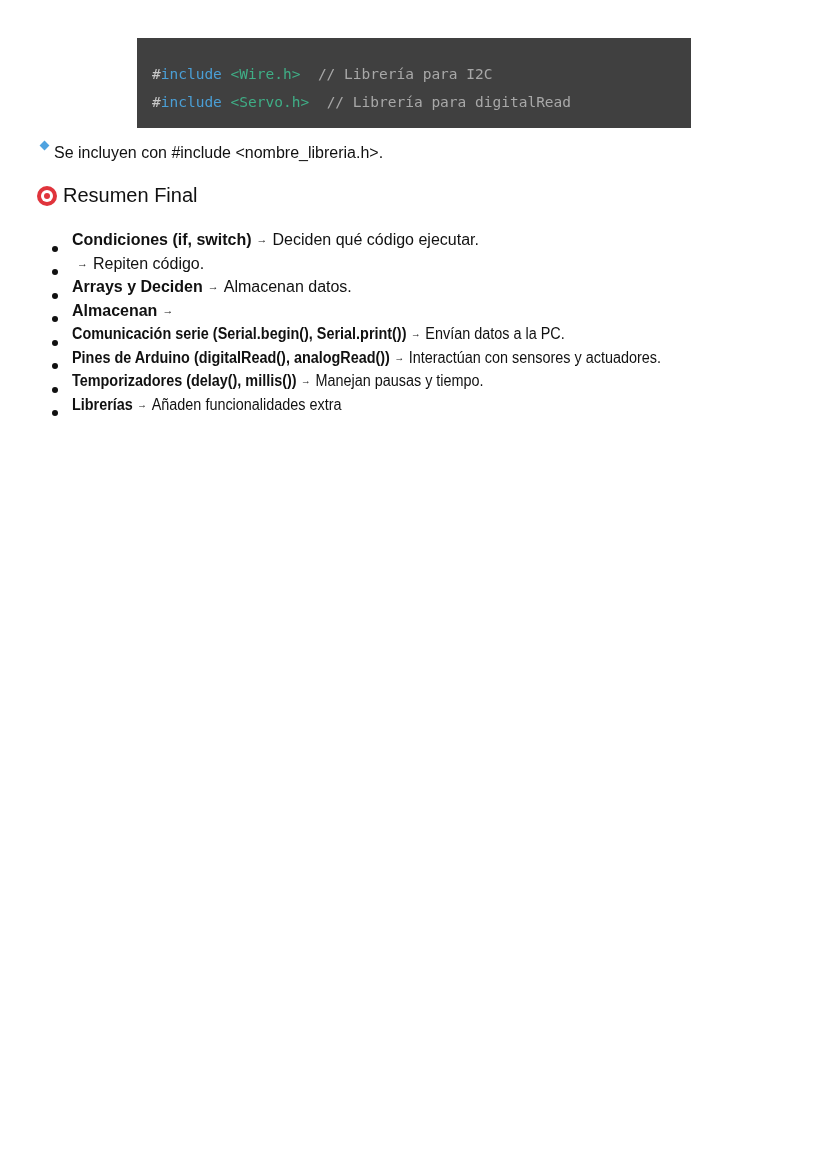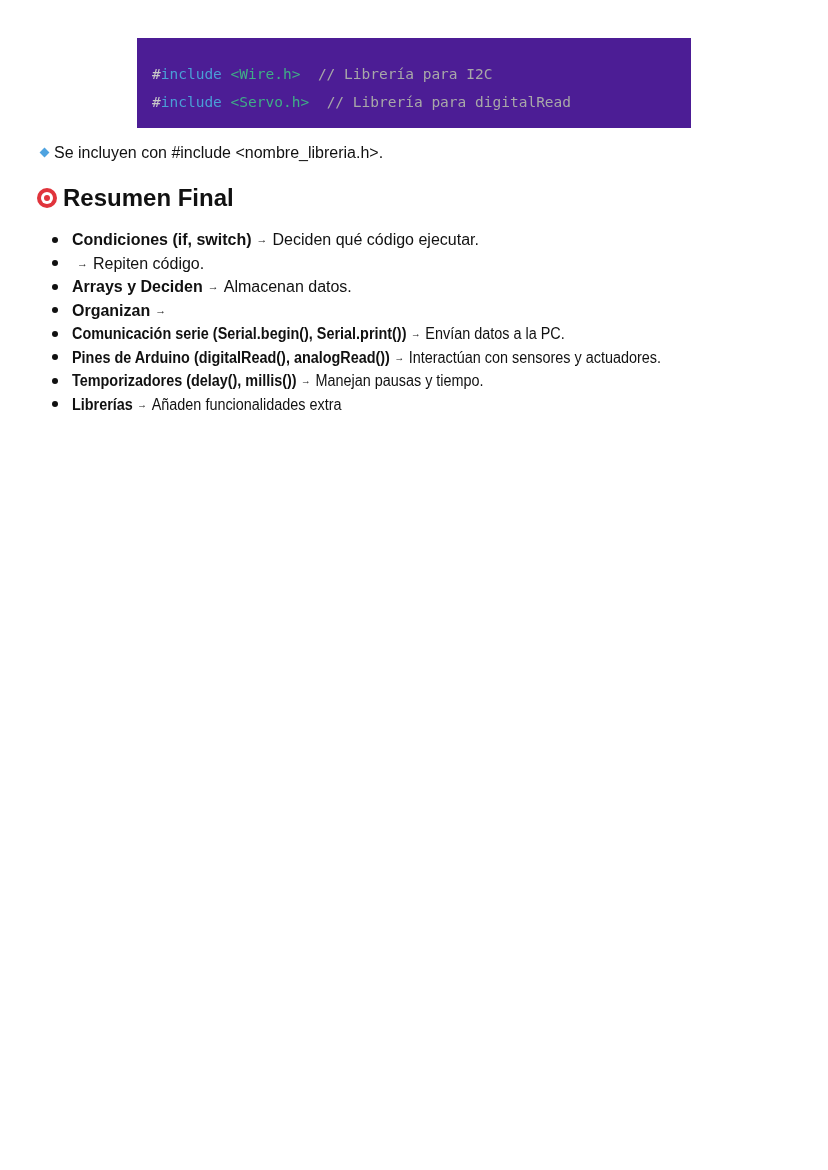--- a/index.html
+++ b/index.html
@@ -1,34 +1,34 @@
 <!DOCTYPE html>
 <html><head>
 <meta charset="utf-8">
 <style>
   html, body { margin:0; padding:0; background:#ffffff; }
   body { width:828px; height:1170px; position:relative; font-family:"Liberation Sans", sans-serif; color:#111; }
   .code {
     position:absolute; left:137px; top:38px; width:554px; height:90px;
-    background:#4c1d95; box-sizing:border-box; padding:22px 0 0 15px;
+    background:#404040; box-sizing:border-box; padding:22px 0 0 15px;
     font-family:"DejaVu Sans Mono", monospace; font-size:14.5px; line-height:28px;
   }
   .code .line { white-space:pre; }
   .kw-hash { color:#c8c8c8; }
   .kw { color:#4a9fd6; }
   .inc { color:#3fae86; }
   .cm { color:#a8a8a8; }
-  .note { position:absolute; left:41px; top:144px; font-size:16px; display:flex; align-items:center; }
+  .note { position:absolute; left:41px; top:144px; font-size:16px; display:flex; }
   .diamond { width:7px; height:7px; background:#4fa3e0; transform:rotate(45deg); margin-right:6px; margin-top:-2px; }
-  .heading { position:absolute; left:37px; top:184px; font-size:24px; font-weight:bold; display:flex; align-items:center; }
+  .heading { position:absolute; left:37px; top:184px; font-size:20px; font-weight:normal; display:flex; align-items:center; }
   .target { width:20px; height:20px; border-radius:50%; background:#e0343c; position:relative; margin-right:6px; }
   .target::before { content:""; position:absolute; left:4px; top:4px; width:12px; height:12px; border-radius:50%; background:#fff; }
   .target::after { content:""; position:absolute; left:7px; top:7px; width:6px; height:6px; border-radius:50%; background:#e0343c; }
   .list { position:absolute; left:52px; top:228px; margin:0; padding:0; list-style:none; font-size:16px; }
-  .list li { height:23.5px; line-height:23.5px; display:flex; align-items:center; white-space:nowrap; }
+  .list li { height:23.5px; line-height:23.5px; display:flex; align-items:flex-end; white-space:nowrap; }
   .bullet { width:6px; height:6px; border-radius:50%; background:#111; margin-right:14px; flex:none; }
   .term { font-weight:bold; }
   .arrow { font-size:11px; margin:0 5px; }
   .cond { transform-origin:left center; }
 </style>
 </head>
 <body>
 
 <div class="code">
   <div class="line"><span class="kw-hash">#</span><span class="kw">include</span> <span class="inc">&lt;Wire.h&gt;</span>  <span class="cm">// Librería para I2C</span></div>
@@ -58,21 +58,21 @@
       <span>Repiten código.</span>
     </li>
   <li>
       <span class="bullet"></span>
       <span class="term">Arrays y Deciden</span>
       <span class="arrow">→</span>
       <span>Almacenan datos.</span>
     </li>
   <li>
       <span class="bullet"></span>
-      <span class="term">Organizan</span>
+      <span class="term">Almacenan</span>
       <span class="arrow">→</span>
     </li>
   <li>
       <span class="bullet"></span>
       <span class="cond" style="display:inline-flex;align-items:center;transform:scaleX(0.9);">
         <span class="term">Comunicación serie (Serial.begin(), Serial.print())</span>
         <span class="arrow">→</span>
         <span>Envían datos a la PC.</span>
       </span>
     </li>

